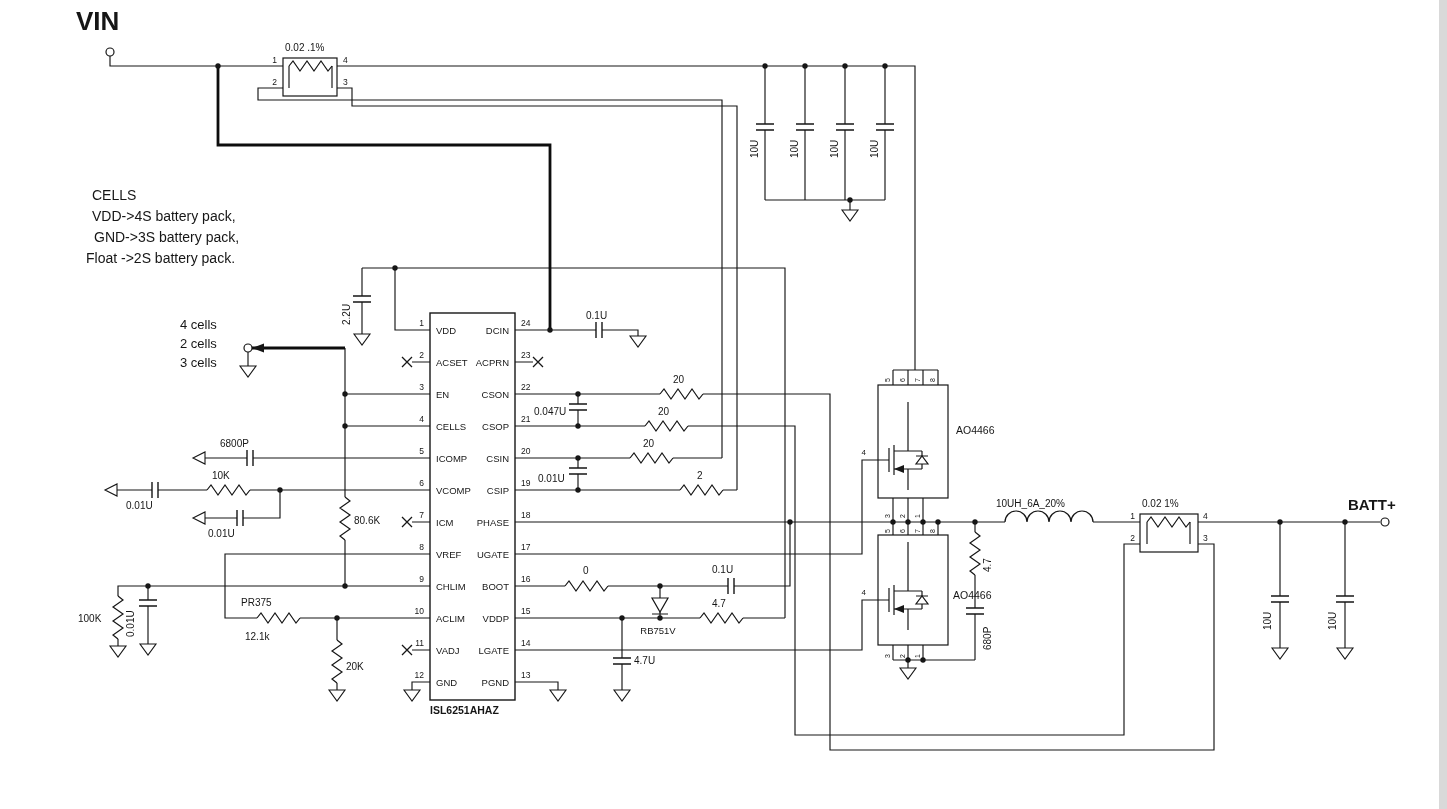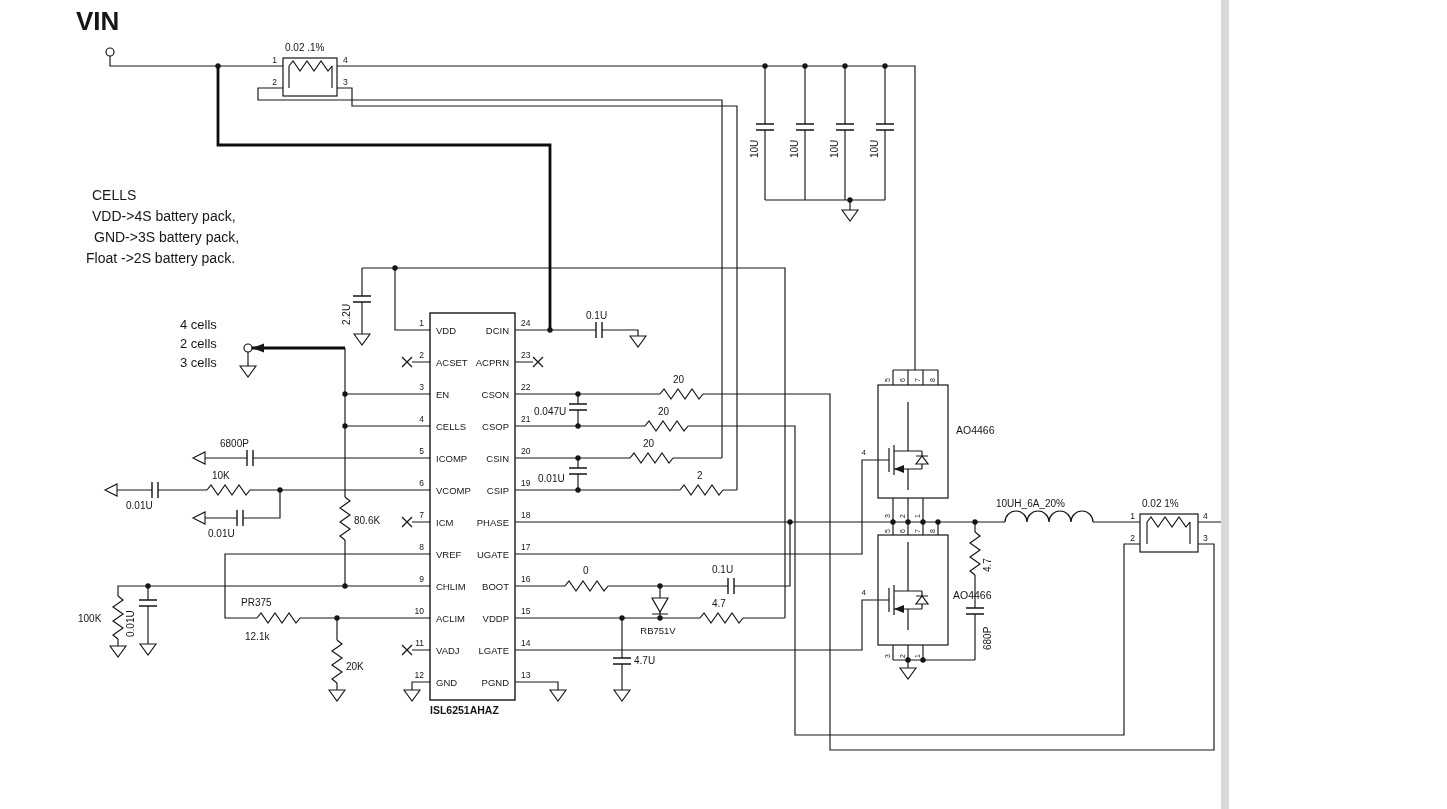--- a/index.html
+++ b/index.html
@@ -1,16 +1,16 @@
 <!DOCTYPE html>
 <html><head>
 <meta charset="utf-8">
 <style>
   html,body{margin:0;padding:0;background:#ffffff;}
-  .stage{position:relative;width:1229px;height:809px;background:#ffffff;overflow:hidden;
+  .stage{position:relative;width:1447px;height:809px;background:#ffffff;overflow:hidden;
          font-family:"Liberation Sans",sans-serif;}
   svg{position:absolute;left:0;top:0;}
   svg text{fill:#161616;font-family:"Liberation Sans",sans-serif;}
   .w  {stroke:#161616;stroke-width:1.15;fill:none;}
   .wt {stroke:#0d0d0d;stroke-width:2.8;fill:none;}
   .cmp{stroke:#161616;stroke-width:1.2;fill:none;}
   .box{stroke:#161616;stroke-width:1.4;fill:#ffffff;}
   .t26{font-size:26px;font-weight:bold;}
   .t15{font-size:15px;font-weight:600;}
   .t14{font-size:14px;}

